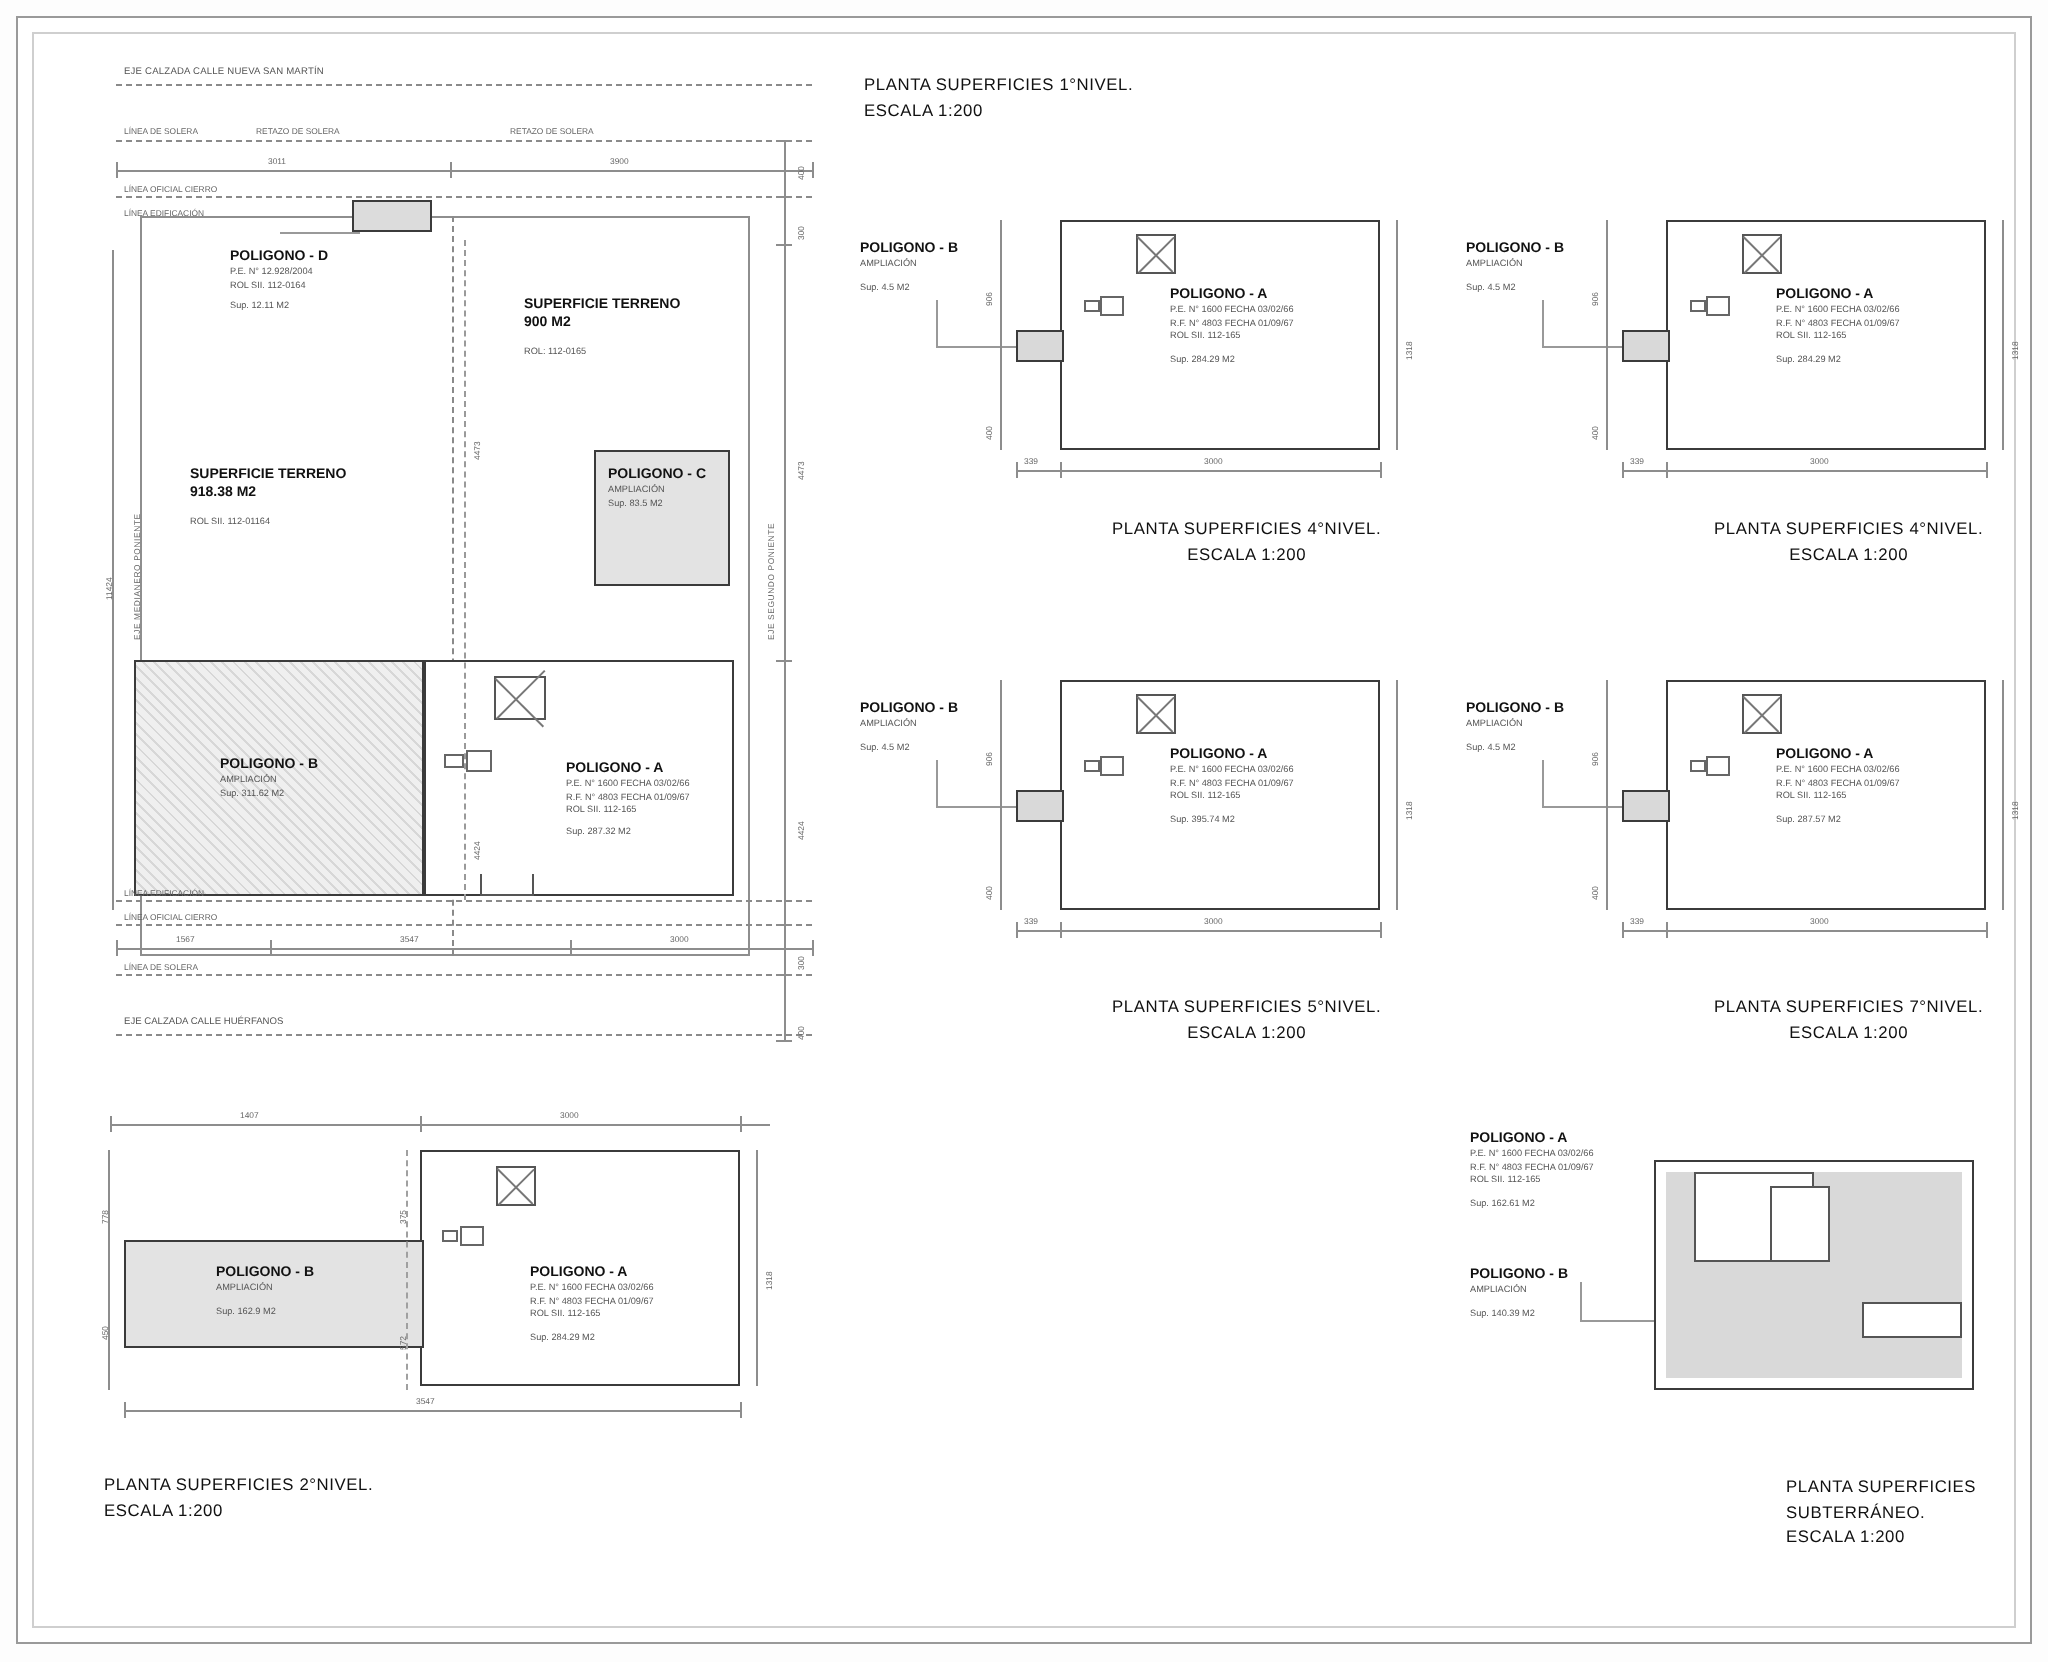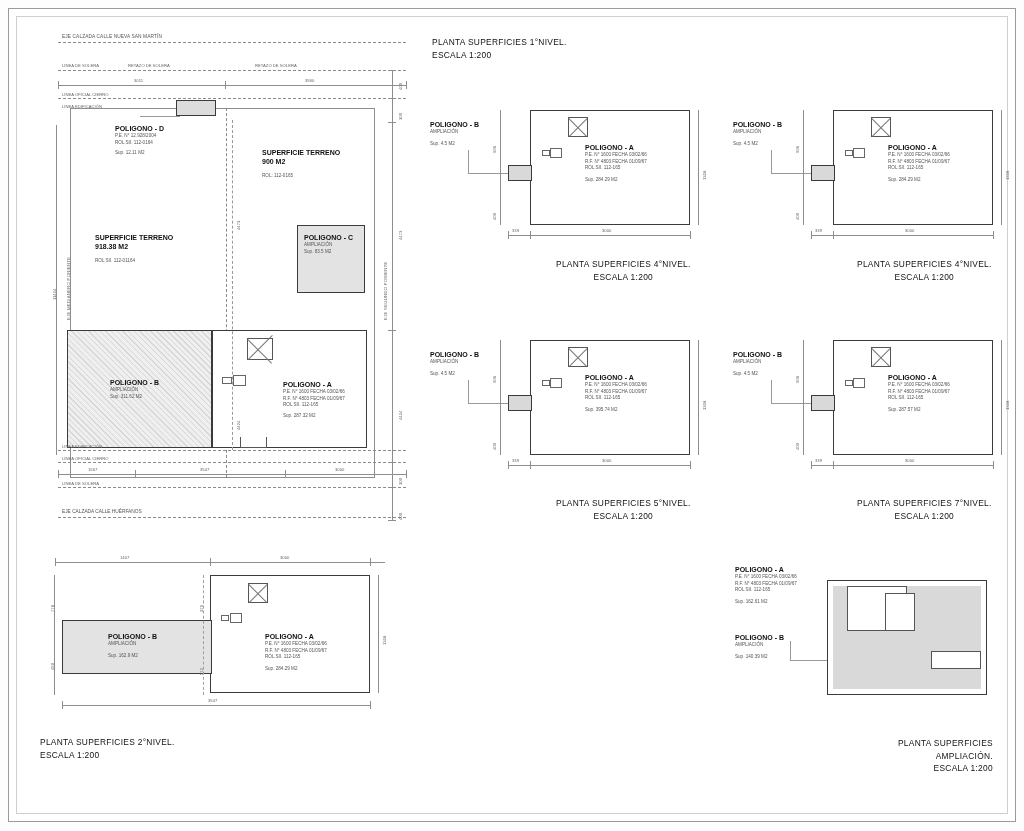--- a/index.html
+++ b/index.html
@@ -378,21 +378,21 @@
     <div class="tiny2 vtext" style="position:absolute;left:159px;top:125px;">572</div>
     <div class="dimlinev" style="left:338px;top:25px;height:118px;"></div>
     <div class="tiny2 vtext" style="position:absolute;left:342px;top:95px;">1318</div>
 
     <div class="dimline" style="left:22px;top:155px;width:308px;"></div>
     <div class="tick" style="left:22px;top:151px;height:8px;"></div>
     <div class="tick" style="left:330px;top:151px;height:8px;"></div>
     <div class="tiny2" style="position:absolute;left:168px;top:148px;">3547</div>
   </div>
 
-  <div class="abs" style="left:40px;top:736px;">
+  <div class="abs" style="left:52px;top:736px;">
     <div class="title">PLANTA SUPERFICIES 2°NIVEL.</div>
     <div class="title">ESCALA 1:200</div>
   </div>
 
   <div class="abs" style="left:430px;top:325px;width:0;height:0;"></div>
 
   <div class="abs" style="left:735px;top:565px;width:265px;height:140px;">
     <div class="rect" style="left:92px;top:15px;width:160px;height:115px;background:#ffffff;border:1px solid #3b3b3b;"></div>
     <div class="abs shade" style="left:98px;top:21px;width:148px;height:103px;"></div>
     <div class="abs" style="left:112px;top:21px;width:60px;height:45px;background:#ffffff;border:1px solid #555;box-sizing:border-box;"></div>
@@ -410,21 +410,21 @@
     <div class="abs" style="left:0px;top:68px;">
       <div class="txt-b">POLIGONO - B</div>
       <div class="tiny">AMPLIACIÓN</div>
       <div class="tiny" style="height:5px;"></div>
       <div class="tiny">Sup. 140.39 M2</div>
     </div>
     <div class="legend-lead" style="left:55px;top:95px;width:37px;"></div>
     <div class="line" style="left:55px;top:76px;width:1px;height:20px;background:#999;"></div>
   </div>
 
-  <div class="abs" style="left:893px;top:737px;text-align:right;width:100px;">
+  <div class="abs" style="left:893px;top:737px;width:100px;">
     <div class="title">PLANTA SUPERFICIES</div>
-    <div class="title">AMPLIACIÓN.</div>
+    <div class="title">SUBTERRÁNEO.</div>
     <div class="title">ESCALA 1:200</div>
   </div>
 
 </div>
 
 <div style="position:absolute;left:430px;top:325px;width:0;height:0;overflow:visible;"></div>
 
 </body></html>

